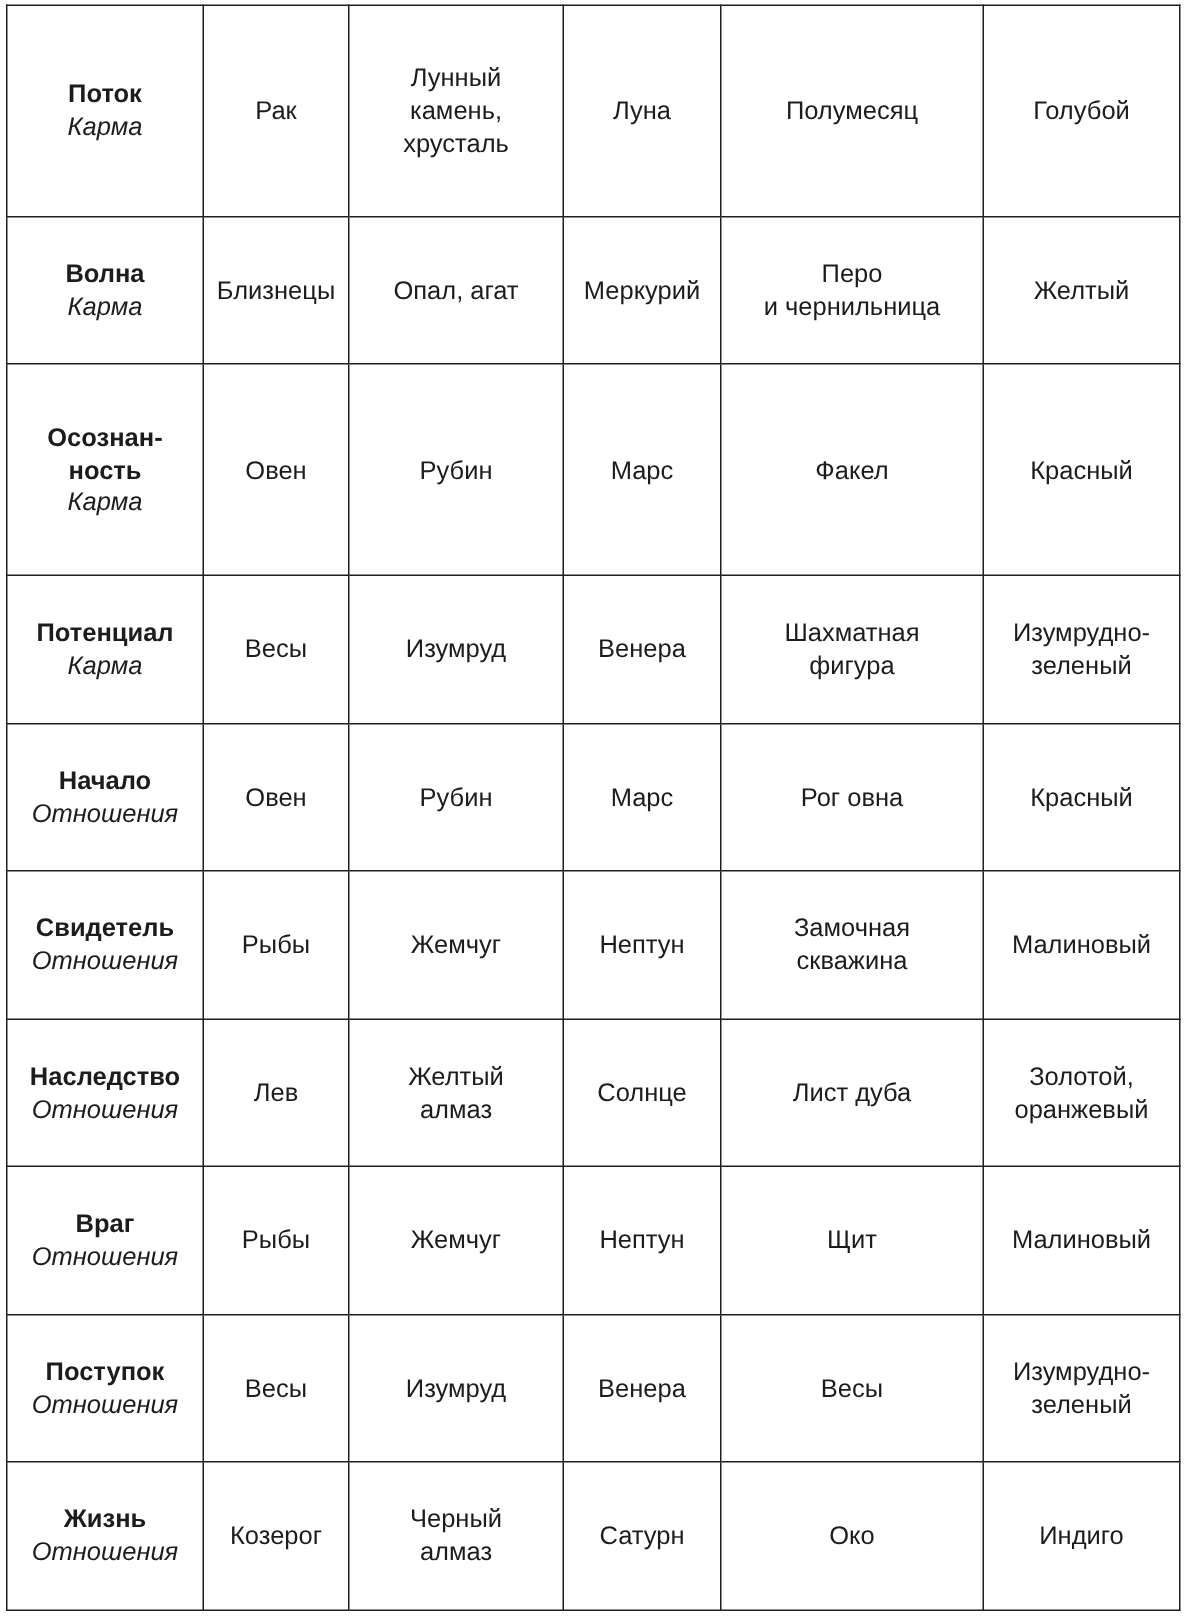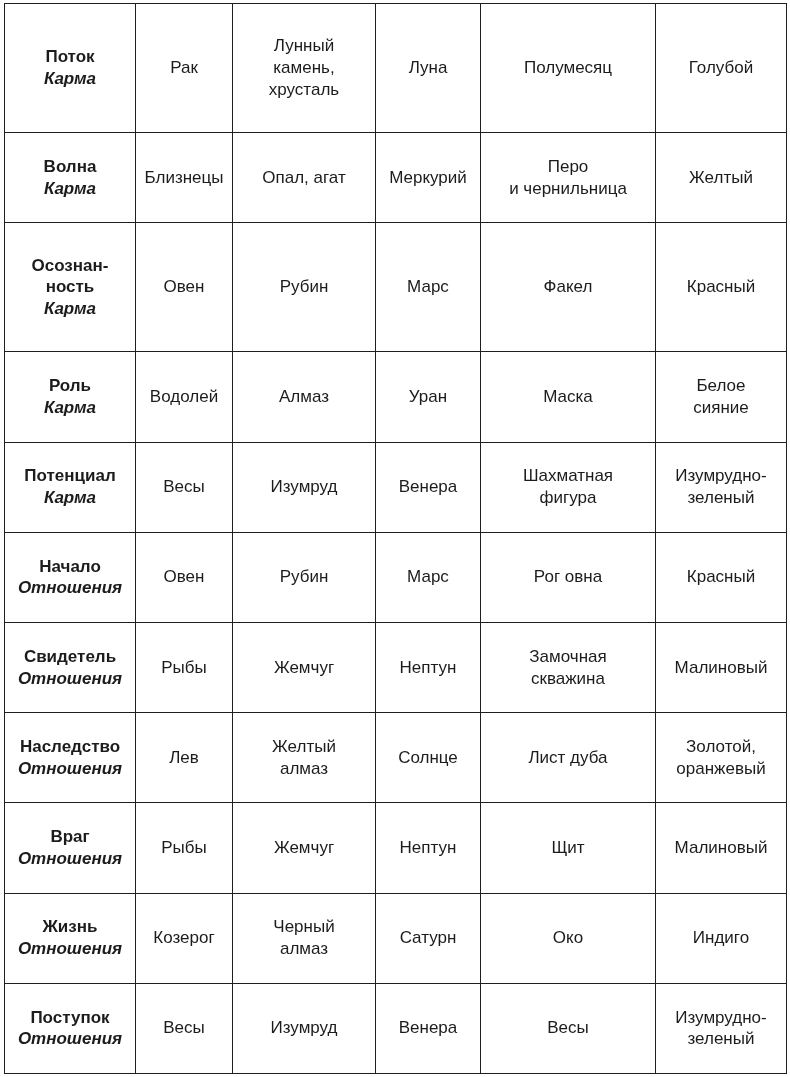--- a/index.html
+++ b/index.html
@@ -37,21 +37,21 @@
     background: #ffffff;
   }
   .aspect-name {
     display: block;
     font-weight: bold;
     white-space: pre-line;
   }
   .aspect-category {
     display: block;
     font-style: italic;
-    font-weight: bold;
+    font-weight: normal;
   }
 </style>
 </head>
 <body>
 
 <div class="page">
   <table class="corr">
     <colgroup>
       <col style="width:131px">
       <col style="width:97px">
@@ -81,29 +81,20 @@
         <td>Желтый</td>
       </tr>
       <tr>
         <td><span class="aspect-name">Осознан-
 ность</span><span class="aspect-category">Карма</span></td>
         <td>Овен</td>
         <td>Рубин</td>
         <td>Марс</td>
         <td>Факел</td>
         <td>Красный</td>
-      </tr>
-      <tr>
-        <td><span class="aspect-name">Роль</span><span class="aspect-category">Карма</span></td>
-        <td>Водолей</td>
-        <td>Алмаз</td>
-        <td>Уран</td>
-        <td>Маска</td>
-        <td>Белое
-сияние</td>
       </tr>
       <tr>
         <td><span class="aspect-name">Потенциал</span><span class="aspect-category">Карма</span></td>
         <td>Весы</td>
         <td>Изумруд</td>
         <td>Венера</td>
         <td>Шахматная
 фигура</td>
         <td>Изумрудно-
 зеленый</td>
@@ -137,32 +128,32 @@
       </tr>
       <tr>
         <td><span class="aspect-name">Враг</span><span class="aspect-category">Отношения</span></td>
         <td>Рыбы</td>
         <td>Жемчуг</td>
         <td>Нептун</td>
         <td>Щит</td>
         <td>Малиновый</td>
       </tr>
       <tr>
+        <td><span class="aspect-name">Поступок</span><span class="aspect-category">Отношения</span></td>
+        <td>Весы</td>
+        <td>Изумруд</td>
+        <td>Венера</td>
+        <td>Весы</td>
+        <td>Изумрудно-
+зеленый</td>
+      </tr>
+      <tr>
         <td><span class="aspect-name">Жизнь</span><span class="aspect-category">Отношения</span></td>
         <td>Козерог</td>
         <td>Черный
 алмаз</td>
         <td>Сатурн</td>
         <td>Око</td>
         <td>Индиго</td>
       </tr>
-      <tr>
-        <td><span class="aspect-name">Поступок</span><span class="aspect-category">Отношения</span></td>
-        <td>Весы</td>
-        <td>Изумруд</td>
-        <td>Венера</td>
-        <td>Весы</td>
-        <td>Изумрудно-
-зеленый</td>
-      </tr>
     </tbody>
   </table>
 </div>
 
 </body></html>

